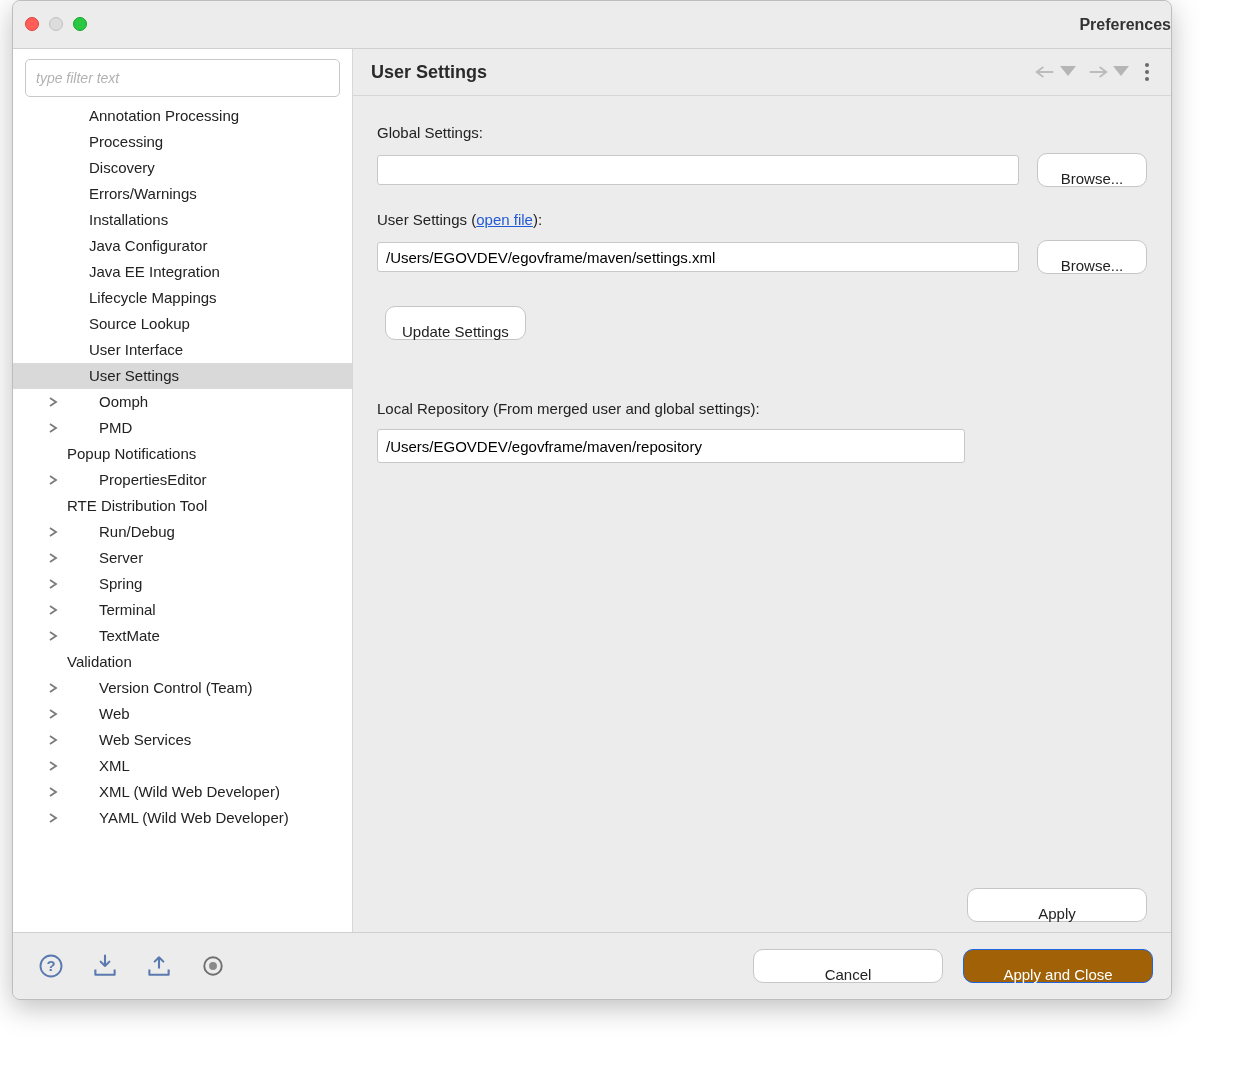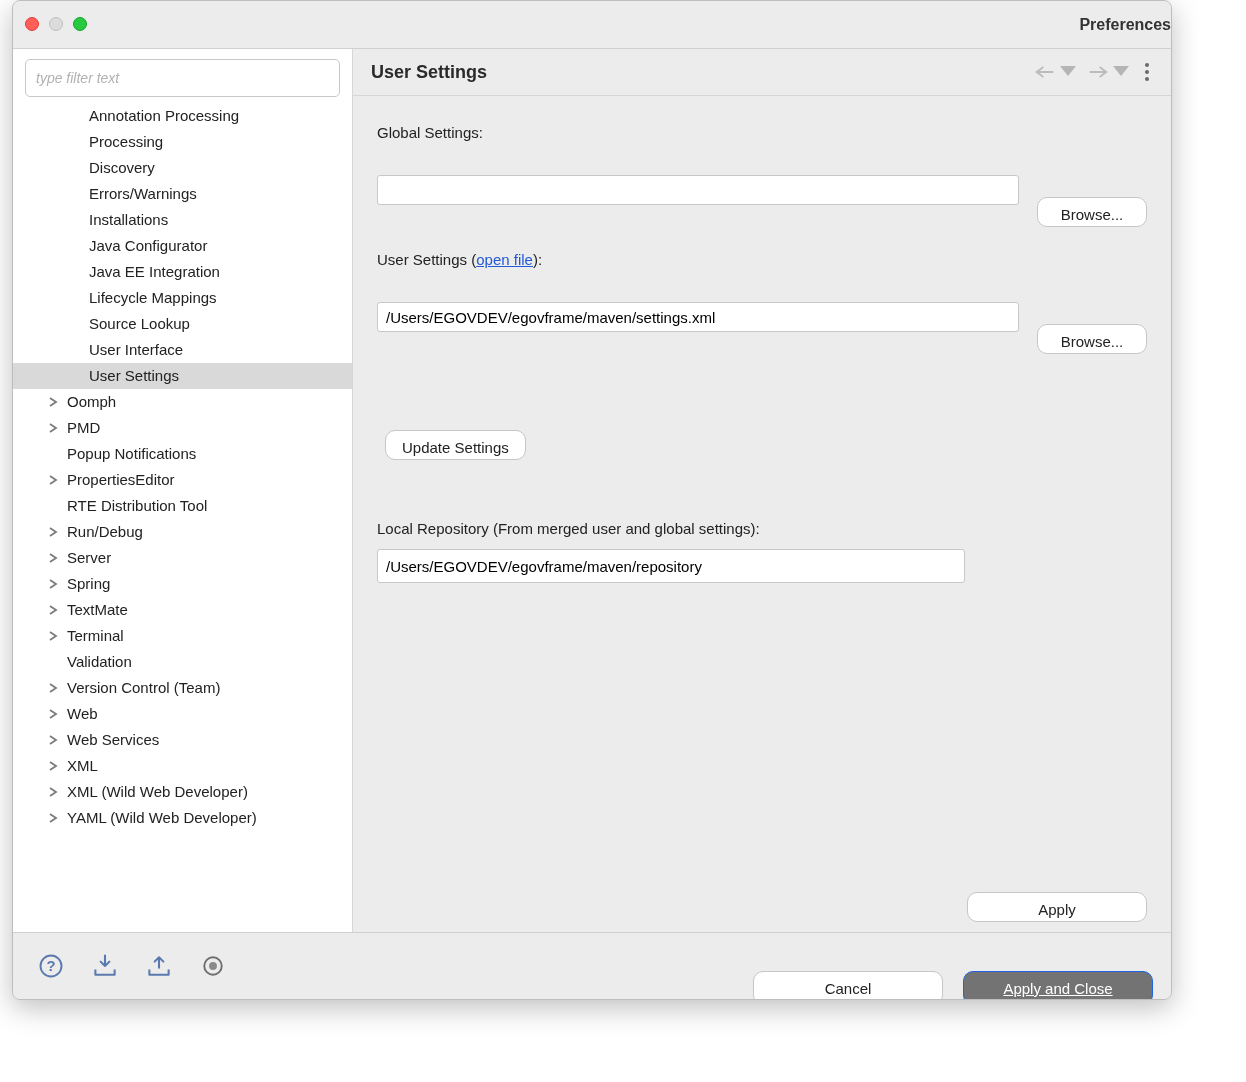--- a/index.html
+++ b/index.html
@@ -64,21 +64,21 @@
       flex: 1; overflow: hidden;
       font-size: 15px; color: #222; line-height: 1.55;
       padding-top: 2px;
     }
     .tree-item {
       display: flex; align-items: center;
       padding: 2px 4px 2px 0;
       white-space: nowrap;
       height: 26px;
     }
-    .tree-item.l1 { padding-left: 32px; }
+    .tree-item.l1 { padding-left: 32px; gap: 32px; }
     .tree-item.l2 { padding-left: 76px; }
     .tree-item .tw {
       width: 16px; display: inline-flex; align-items: center; justify-content: center;
       color: #7b7b7b; margin-right: 6px;
       flex-shrink: 0;
     }
     .tree-item.l1.noexp { padding-left: 54px; }
     .tree-item.selected { background: #d9d9d9; }
     .tw svg { width: 10px; height: 10px; }
 
@@ -108,25 +108,24 @@
       font-size: 15px; color: #222;
     }
     .field-label { margin-bottom: 6px; color: #222; }
     .row { display: flex; align-items: center; gap: 18px; margin-bottom: 18px; }
     .input {
       flex: 1; height: 30px;
       background: #fff; border: 1px solid #c8c8c8; border-radius: 3px;
       padding: 0 8px; font-size: 15px;
     }
     .btn {
-      height: 30px; padding: 8px 16px;
+      height: 30px; padding: 16px 16px;
       background: #fff; border: 1px solid #c6c6c6; border-radius: 10px;
       font-size: 15px; color: #222; cursor: pointer;
       min-width: 110px;
-      margin-top: 44px;
     }
     .link { color: #2259d6; text-decoration: underline; cursor: pointer; }
     .update-row { margin: 8px 0 20px 8px; }
     .update-row .btn { min-width: auto; }
     .ro-input {
       height: 30px; background: #fff; border: 1px solid #c8c8c8; border-radius: 3px;
       padding: 16px 8px; font-size: 15px; width: 588px;
     }
 
     .content-footer {
@@ -142,21 +141,21 @@
       display: flex; align-items: center; justify-content: space-between;
       padding: 0 18px 0 22px;
       background: #ececec;
     }
     .footer-left { display: flex; align-items: center; gap: 22px; }
     .icon-btn { width: 32px; height: 32px; display: inline-flex; align-items: center; justify-content: center; color: #4b6da8; cursor: pointer; }
     .icon-btn svg { width: 28px; height: 28px; }
     .footer-right { display: flex; gap: 20px; }
     .footer-right .btn { min-width: 190px; height: 34px; }
     .btn.primary {
-      background: #737373; color: #fff; border: 1px solid #1e63e0; text-decoration: underline;
+      background: #a16207; color: #fff; border: 1px solid #1e63e0;
     }
   </style>
 </head>
 <body>
 
 <div class="window">
 
   <div class="titlebar">
     <div class="traffic">
       <div class="dot red"></div>
@@ -259,29 +258,29 @@
               </svg>
             </span>
             <span>Spring</span>
           </div>
           <div class="tree-item l1">
             <span class="tw">
               <svg viewBox="0 0 10 10">
                 <path d="M2 1 L8 5 L2 9" fill="none" stroke="#7b7b7b" stroke-width="1.8"></path>
               </svg>
             </span>
+            <span>Terminal</span>
+          </div>
+          <div class="tree-item l1">
+            <span class="tw">
+              <svg viewBox="0 0 10 10">
+                <path d="M2 1 L8 5 L2 9" fill="none" stroke="#7b7b7b" stroke-width="1.8"></path>
+              </svg>
+            </span>
             <span>TextMate</span>
-          </div>
-          <div class="tree-item l1">
-            <span class="tw">
-              <svg viewBox="0 0 10 10">
-                <path d="M2 1 L8 5 L2 9" fill="none" stroke="#7b7b7b" stroke-width="1.8"></path>
-              </svg>
-            </span>
-            <span>Terminal</span>
           </div>
           <div class="tree-item l1 noexp">
             <span>Validation</span>
           </div>
           <div class="tree-item l1">
             <span class="tw">
               <svg viewBox="0 0 10 10">
                 <path d="M2 1 L8 5 L2 9" fill="none" stroke="#7b7b7b" stroke-width="1.8"></path>
               </svg>
             </span>

